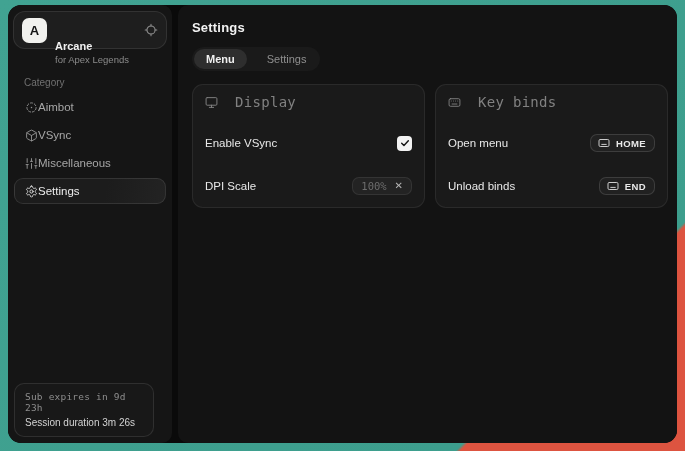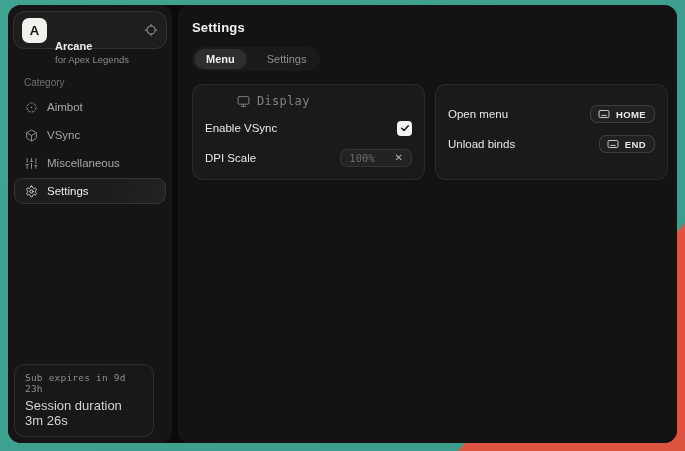--- a/index.html
+++ b/index.html
@@ -30,67 +30,67 @@
     color:#141414; font-weight:bold; font-size:13px;
     display:flex; align-items:center; justify-content:center; flex-shrink:0;
   }
   .app-texts{ flex:1; line-height:1.2;margin-top:45px; }
   .app-name{ color:#f0f0f0; font-size:11px; font-weight:700; }
   .app-sub{ color:#8b8b8b; font-size:9.5px; margin-top:1px; }
   .app-action{ color:#8f8f8f; display:flex; align-items:center; cursor:pointer; }
   .cat-label{ color:#707070; font-size:10px; margin:22px 0 6px 16px; }
   .nav{ padding:0 6px; }
   .nav-item{
-    height:26px; margin-bottom:2px; display:flex; align-items:center; gap:9px;
+    height:26px; margin-bottom:2px; display:flex; align-items:center; 
     padding:0 10px; border-radius:9px; color:#a6a6a6; font-size:11.5px;
     border:1px solid transparent; cursor:pointer;
   }
   .nav-item .ic{ display:flex; align-items:center; color:#8f8f8f; }
   .nav-item.active{
     background:linear-gradient(100deg,#1c1c1c 60%, #232323 100%);
     border:1px solid rgba(255,255,255,.10); color:#ececec;
   }
   .nav-item.active .ic{ color:#d8d8d8; }
   .sidebar-footer{
     margin:auto 18px 6px 6px; border:1px solid rgba(255,255,255,.10);
     background:#181818; border-radius:10px; padding:7px 10px 8px 10px;
   }
   .sub-line{ font-family:"DejaVu Sans Mono",monospace; font-size:9.5px; color:#8d8d8d; letter-spacing:.2px; }
-  .sess-line{ font-size:13px; color:#d3d3d3; margin-top:4px; }
+  .sess-line{ font-size:10px; color:#d3d3d3; margin-top:4px; }
   
   .main{
     flex:1; background:#131313; border-radius:10px 13px 13px 10px;
     padding:15px 14px; display:flex; flex-direction:column;
   }
   .page-title{ color:#f2f2f2; font-size:13px; font-weight:700; letter-spacing:.2px; }
   .tabs{
     margin-top:12px; display:inline-flex; align-self:flex-start;
     background:#1a1a1a; border-radius:15px; padding:2px; gap:8px;
   }
   .tab{
     font-size:11px; color:#8f8f8f; padding:4px 12px; border-radius:12px; cursor:pointer;
   }
   .tab.active{ background:#2e2e2e; color:#f0f0f0; font-weight:600; }
   .cards{ display:flex; gap:10px; margin-top:13px; }
   .card{
     width:233px; background:#1a1a1a; border:1px solid rgba(255,255,255,.07);
     border-radius:11px; padding:9px 12px 11px 12px;
   }
   .card-head{
-    display:flex; align-items:center; gap:7px; color:#818181;
-    font-family:"DejaVu Sans Mono",monospace; font-size:12px; letter-spacing:.3px;margin-left:32px;
-  }
-  .row{ margin-top:10px; display:flex; align-items:center; justify-content:space-between; height:20px; }
+    display:flex; align-items:center; gap:17px; color:#818181;
+    font-family:"DejaVu Sans Mono",monospace; font-size:14px; letter-spacing:.3px;
+  }
+  .row{ margin-top:23px; display:flex; align-items:center; justify-content:space-between; height:20px; }
   .row-label{ color:#e8e8e8; font-size:11.5px; font-weight:500; }
   .checkbox{
     width:15px; height:15px; background:#f2f2f2; border-radius:4px;
     display:flex; align-items:center; justify-content:center; cursor:pointer;
   }
   .dpi-box{
-    display:flex; align-items:center; gap:20px; background:#232323;
+    display:flex; align-items:center; gap:8px; background:#232323;
     border:1px solid rgba(255,255,255,.08); border-radius:7px;
     padding:2px 8px; cursor:text;
   }
   .dpi-value{ color:#6d6d6d; font-size:10.5px; font-family:"DejaVu Sans Mono",monospace; }
   .dpi-clear{ color:#b5b5b5; font-size:10px; cursor:pointer; line-height:1; }
   .keychip{
     display:flex; align-items:flex-end; gap:6px; background:#212121;
     border:1px solid rgba(255,255,255,.13); border-radius:7px;
     padding:2px 8px 2px 7px; cursor:pointer; color:#e9e9e9;
   }
@@ -207,20 +207,29 @@
         <div class="row">
           <span class="row-label">DPI Scale</span>
           <span class="dpi-box">
             <span class="dpi-value">100%</span>
             <span class="dpi-clear">✕</span>
           </span>
         </div>
       </div>
 
       <div class="card">
+        <div class="card-head">
+          <span>
+            <svg width="13" height="13" viewBox="0 0 24 24" fill="none" stroke="currentColor" stroke-width="1.7" stroke-linecap="round">
+              <rect x="2" y="5" width="20" height="14" rx="2.5"></rect>
+              <path d="M6 9.3h.01M10 9.3h.01M14 9.3h.01M18 9.3h.01M7.5 14.8h9"></path>
+            </svg>
+          </span>
+          <span>Key binds</span>
+        </div>
 
         <div class="row">
           <span class="row-label">Open menu</span>
           <span class="keychip">
             <span class="ic">
               <svg width="12" height="12" viewBox="0 0 24 24" fill="none" stroke="currentColor" stroke-width="2" stroke-linecap="round">
                 <rect x="2" y="5" width="20" height="14" rx="2.5"></rect>
                 <path d="M7.5 14.8h9"></path>
               </svg>
             </span>

